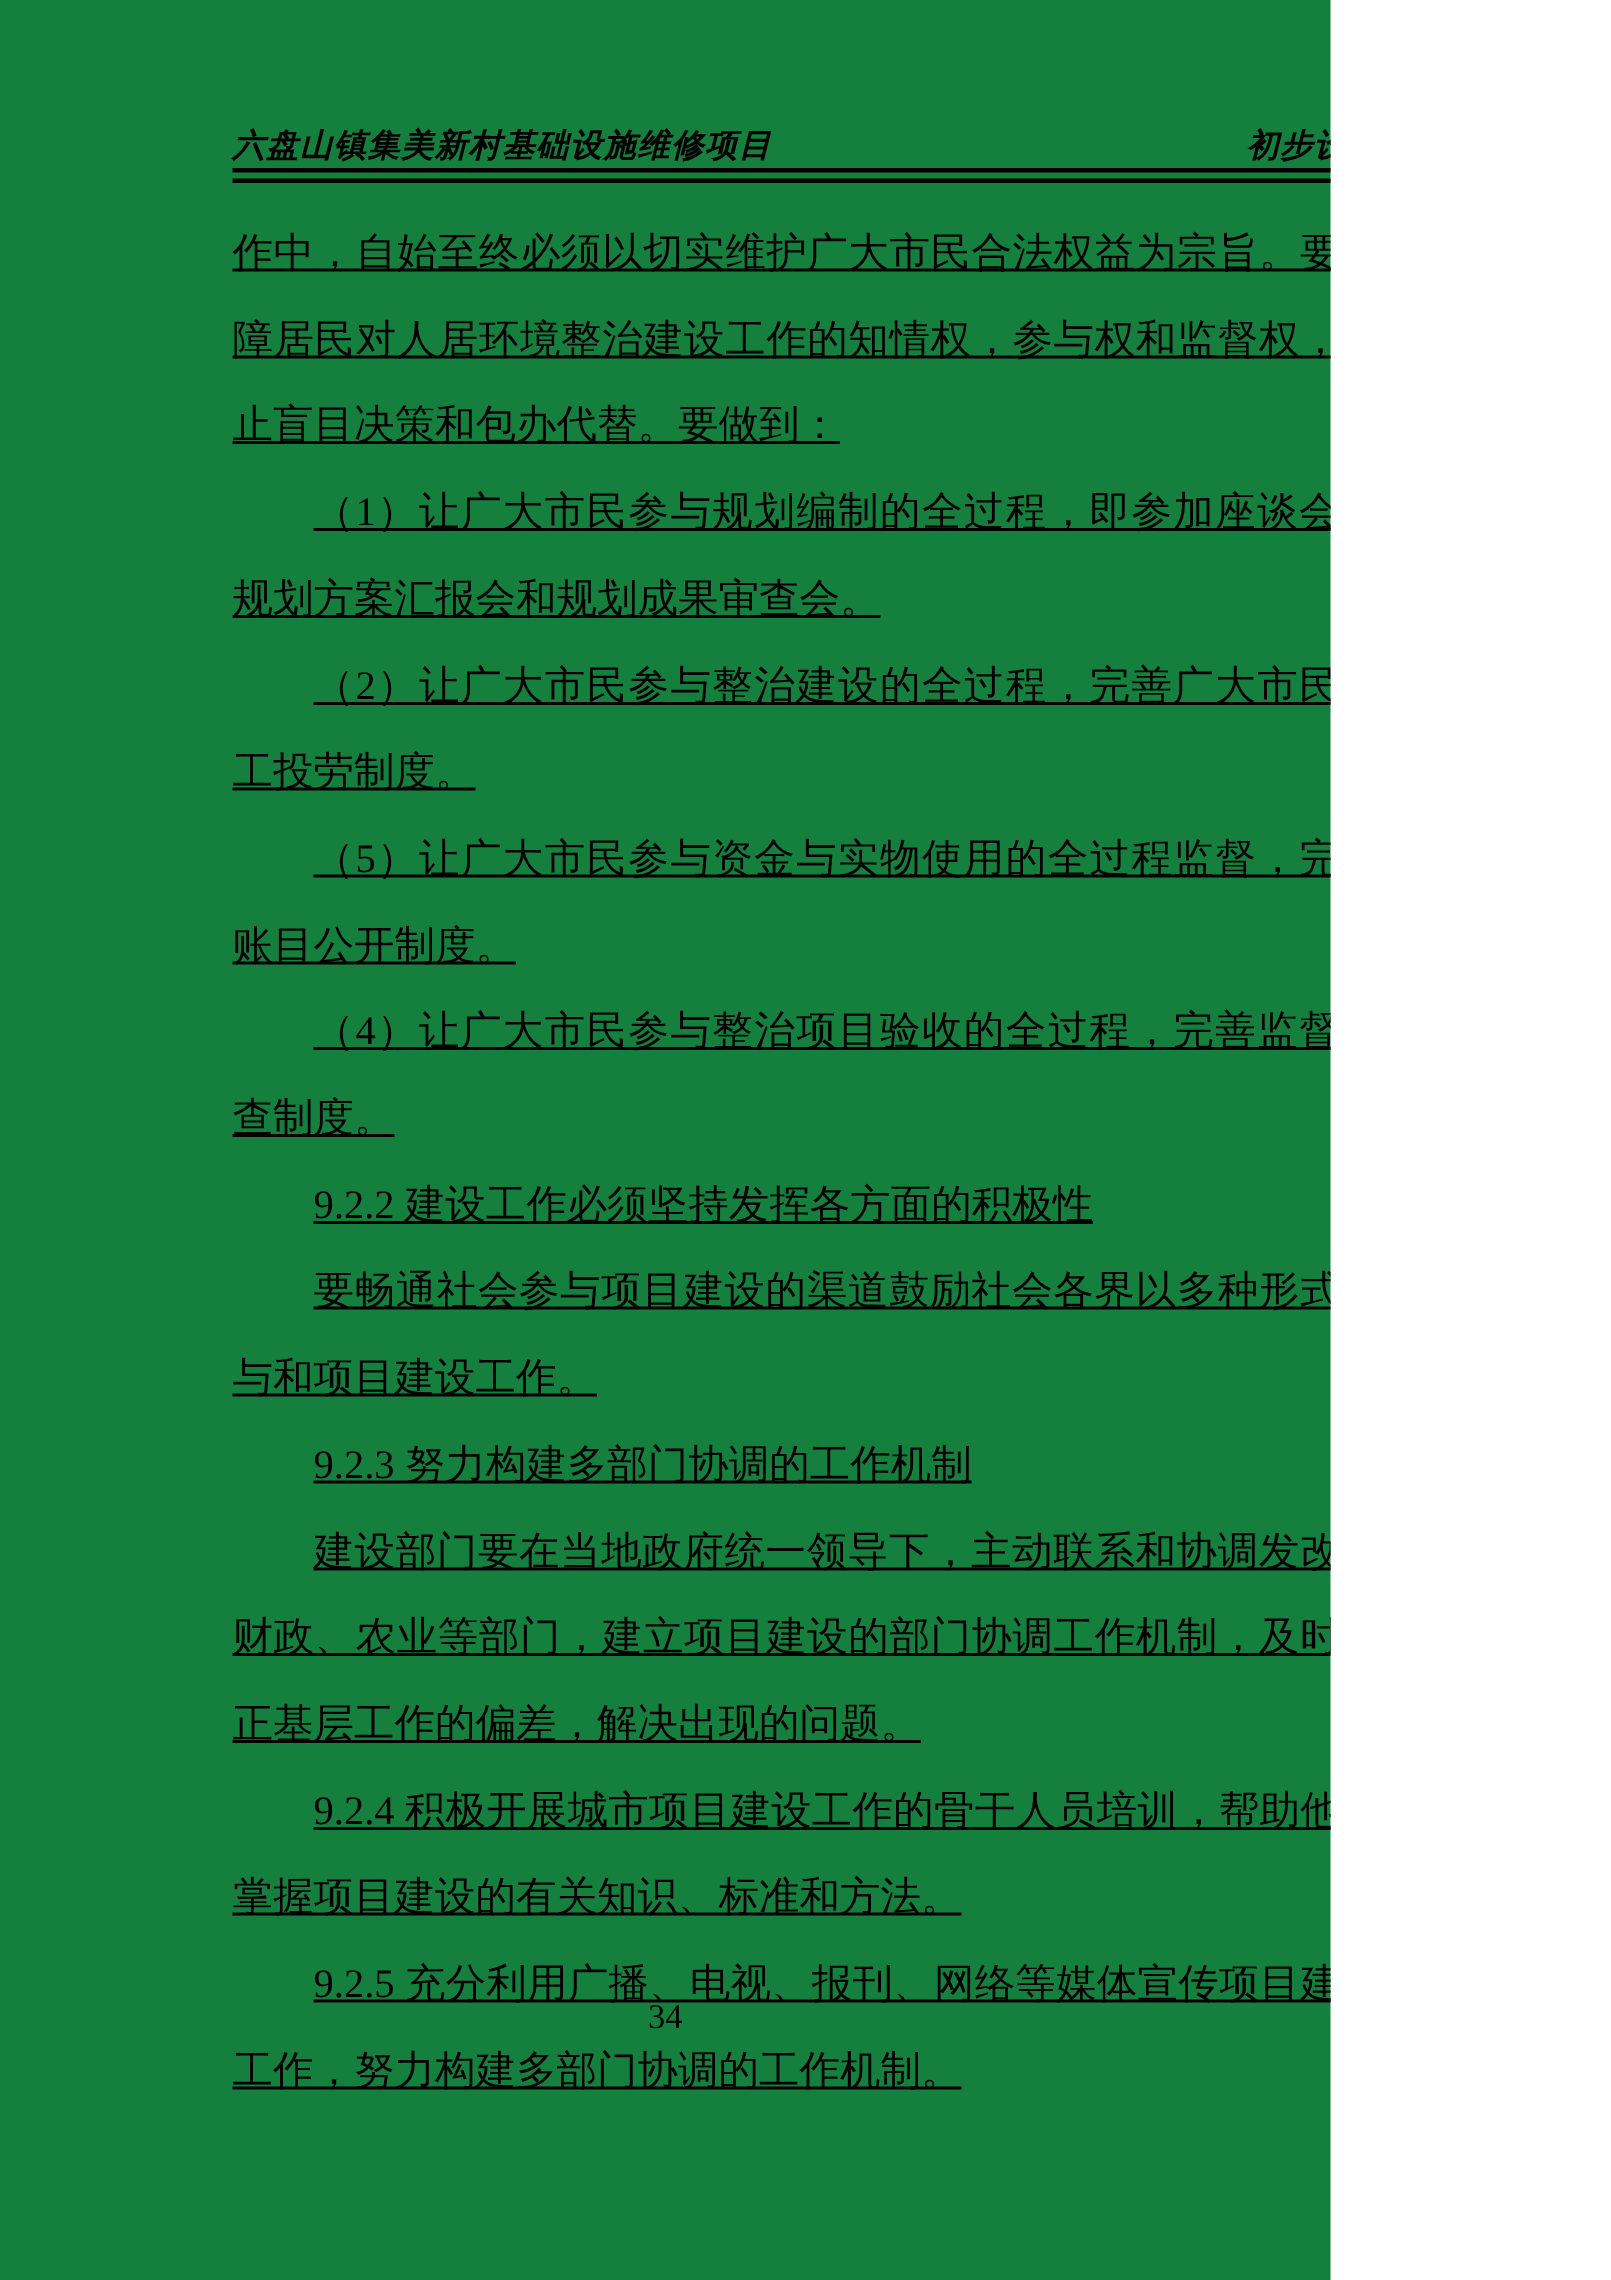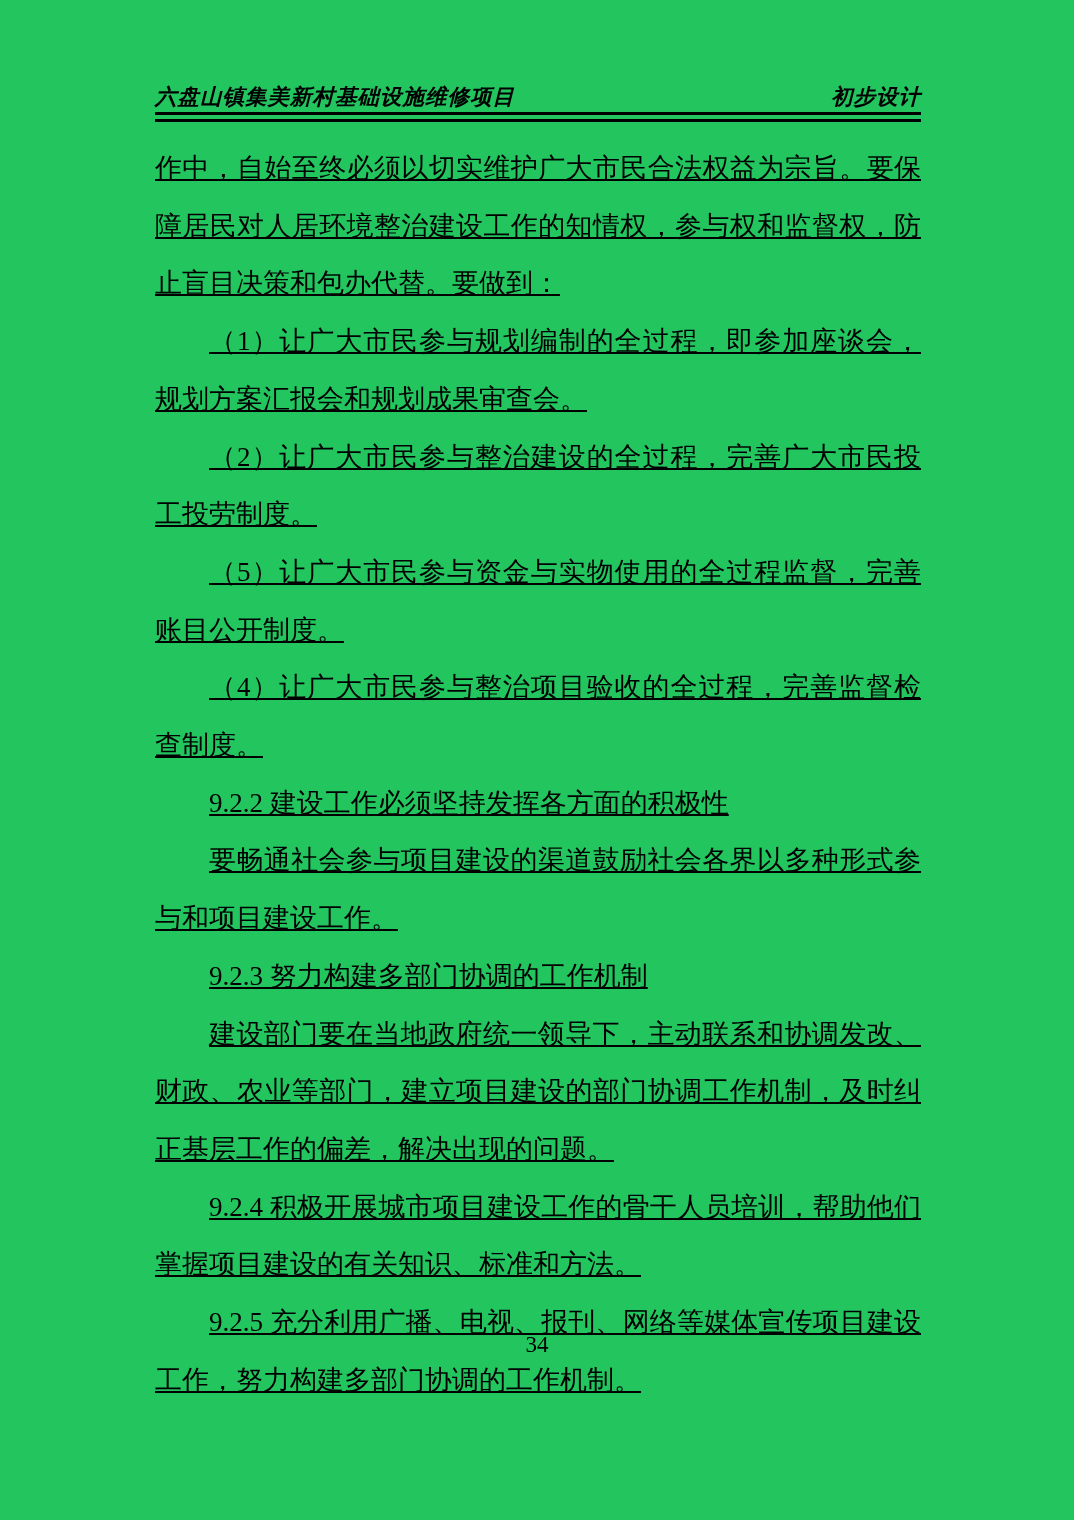--- a/index.html
+++ b/index.html
@@ -2,23 +2,23 @@
 <html><head>
 <meta charset="utf-8">
 <style>
   html, body {
     margin: 0;
     padding: 0;
     background: #ffffff;
   }
   .page {
     position: relative;
-    width: 1074px;
+    width: 887px;
     height: 1520px;
-    background: #22c55e;
+    background: #15803d;
     overflow: hidden;
     font-family: "Liberation Serif", "DejaVu Serif", serif;
     color: #000000;
   }
   .header {
     position: absolute;
     left: 155px;
     top: 86px;
     width: 766px;
   }

